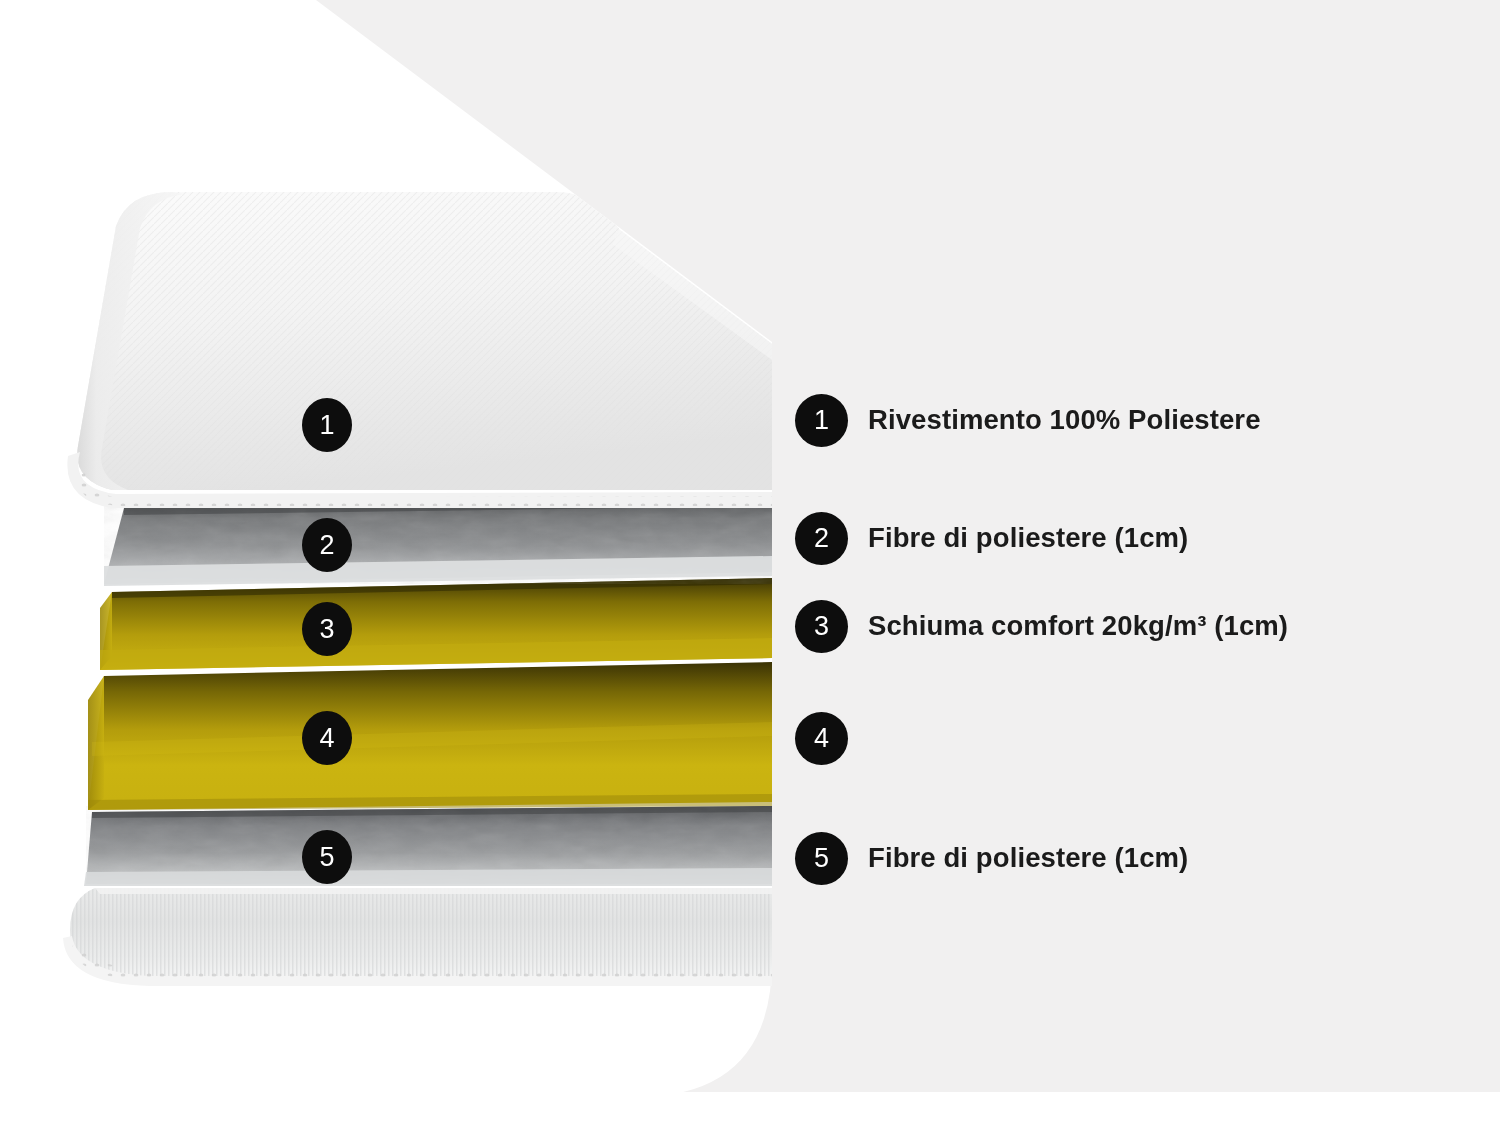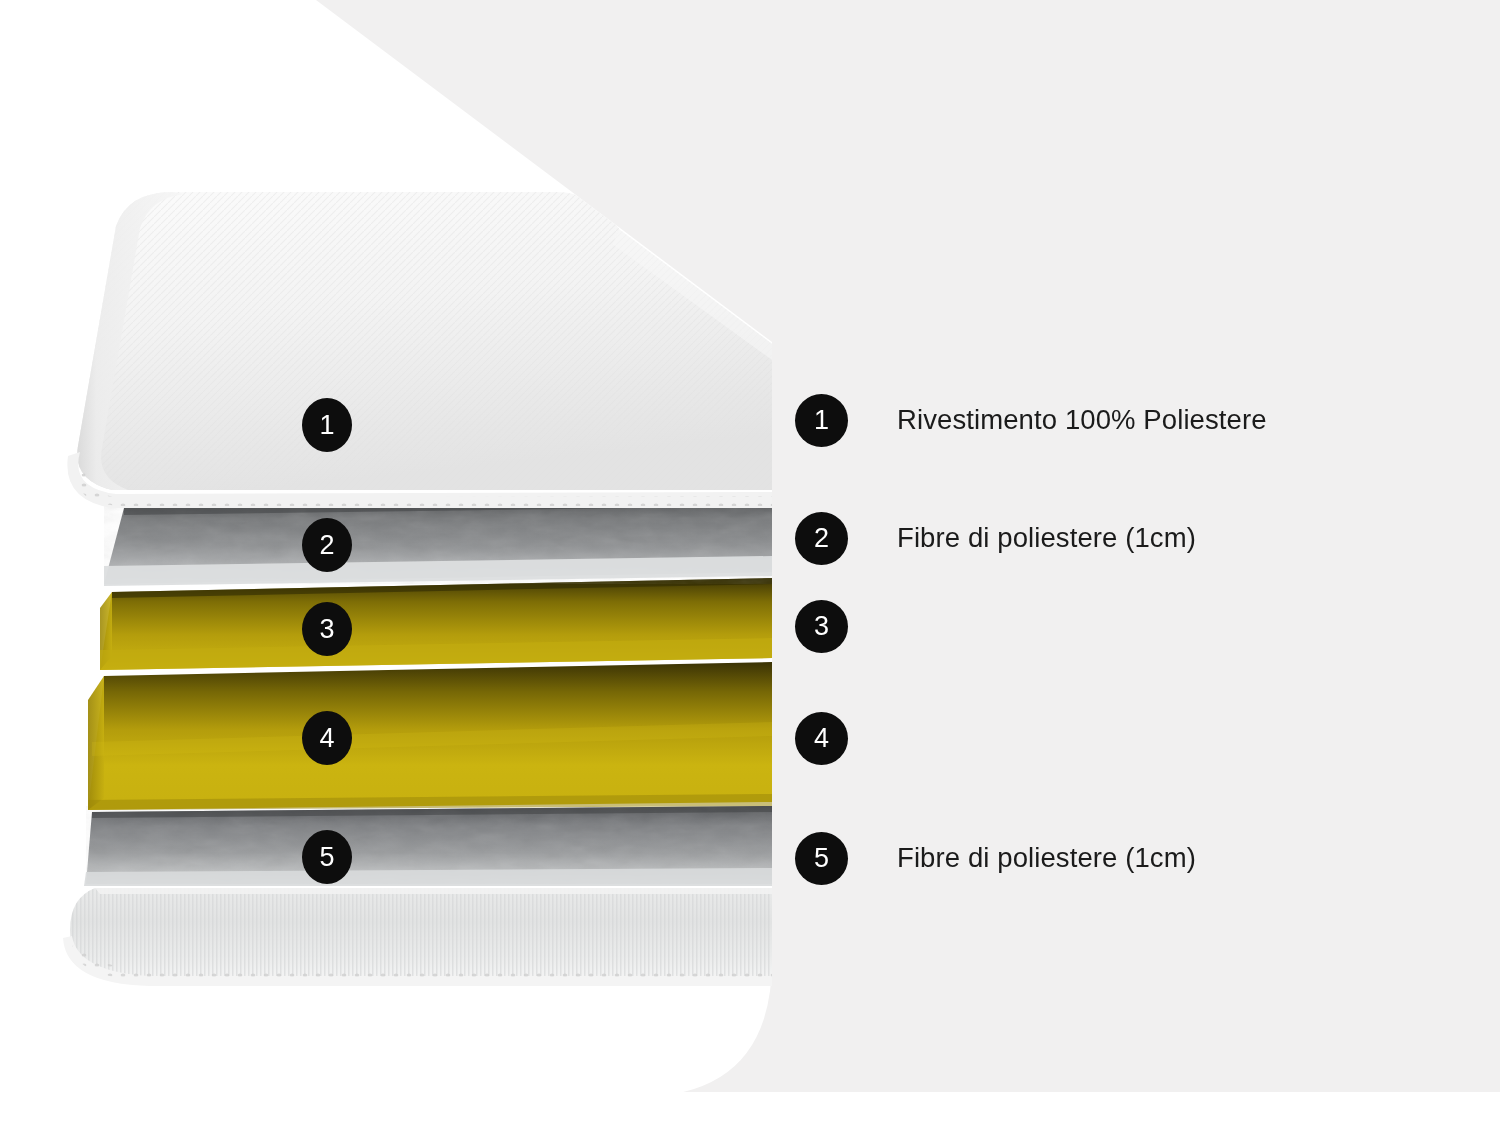--- a/index.html
+++ b/index.html
@@ -76,26 +76,26 @@
     background: #0d0d0d;
     color: #ffffff;
     display: flex;
     align-items: center;
     justify-content: center;
     font-size: 27px;
     font-weight: 500;
     line-height: 1;
   }
   .legend-label {
-    margin-left: 49px;
+    margin-left: 20px;
     font-size: 27.5px;
     color: #1b1b1b;
     letter-spacing: 0.1px;
     white-space: nowrap;
-    font-weight: 400;
+    font-weight: 700;
   }
   .legend-row.r1 { top: 0px; }
   .legend-row.r2 { top: 118px; }
   .legend-row.r3 { top: 206px; }
   .legend-row.r4 { top: 318px; }
   .legend-row.r5 { top: 438px; }
 </style>
 </head>
 <body>
 
@@ -278,20 +278,21 @@
       <div class="legend-badge">
         <span>2</span>
       </div>
       <div class="legend-label">Fibre di poliestere (1cm)</div>
     </div>
 
     <div class="legend-row r3">
       <div class="legend-badge">
         <span>3</span>
       </div>
+      <div class="legend-label">Schiuma comfort 20kg/m³ (1cm)</div>
     </div>
 
     <div class="legend-row r4">
       <div class="legend-badge">
         <span>4</span>
       </div>
     </div>
 
     <div class="legend-row r5">
       <div class="legend-badge">

